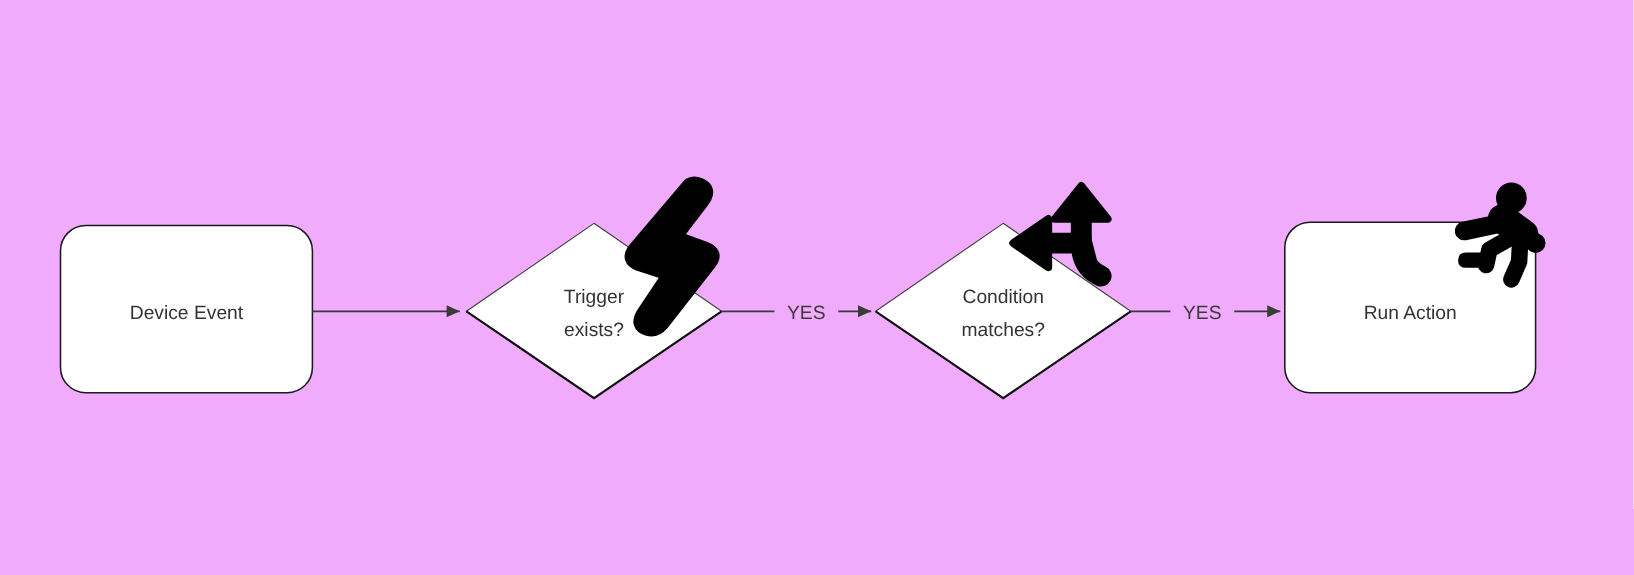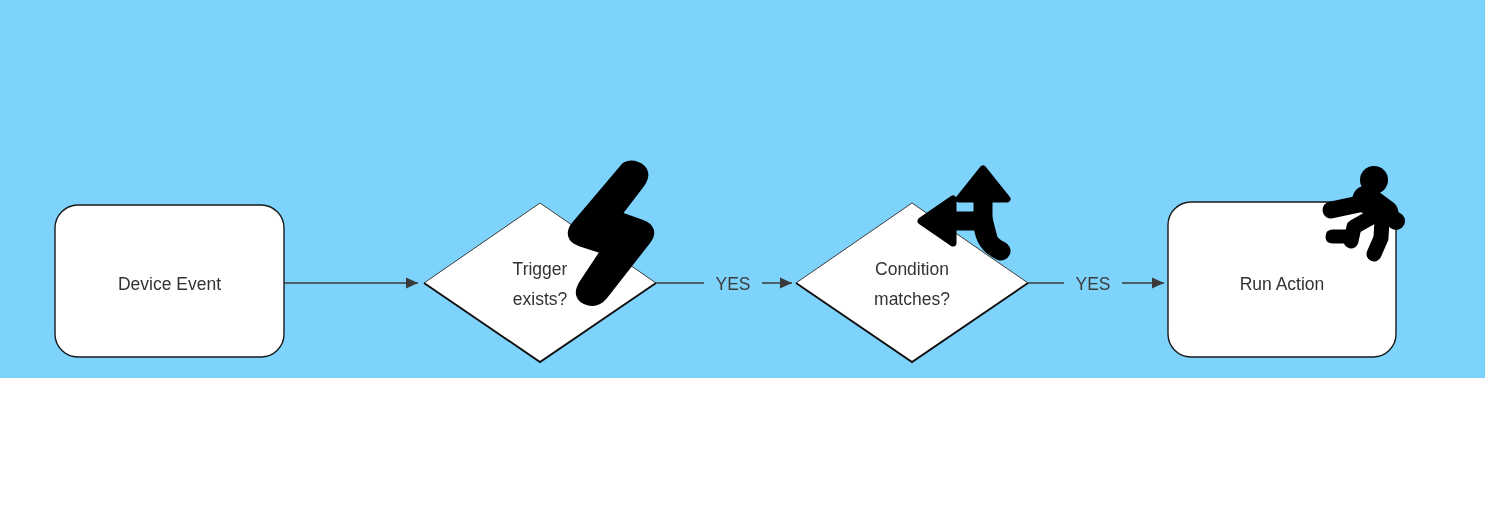--- a/index.html
+++ b/index.html
@@ -6,22 +6,22 @@
     margin: 0;
     padding: 0;
     background: #ffffff;
   }
   body {
     font-family: "Liberation Sans", sans-serif;
   }
   #canvas {
     position: relative;
     width: 1485px;
-    height: 378px;
-    background: #7dd3fc;
+    height: 523px;
+    background: #f0abfc;
     overflow: hidden;
   }
   #flow-svg {
     position: absolute;
     left: 0;
     top: 0;
     width: 1485px;
     height: 523px;
     display: block;
   }

